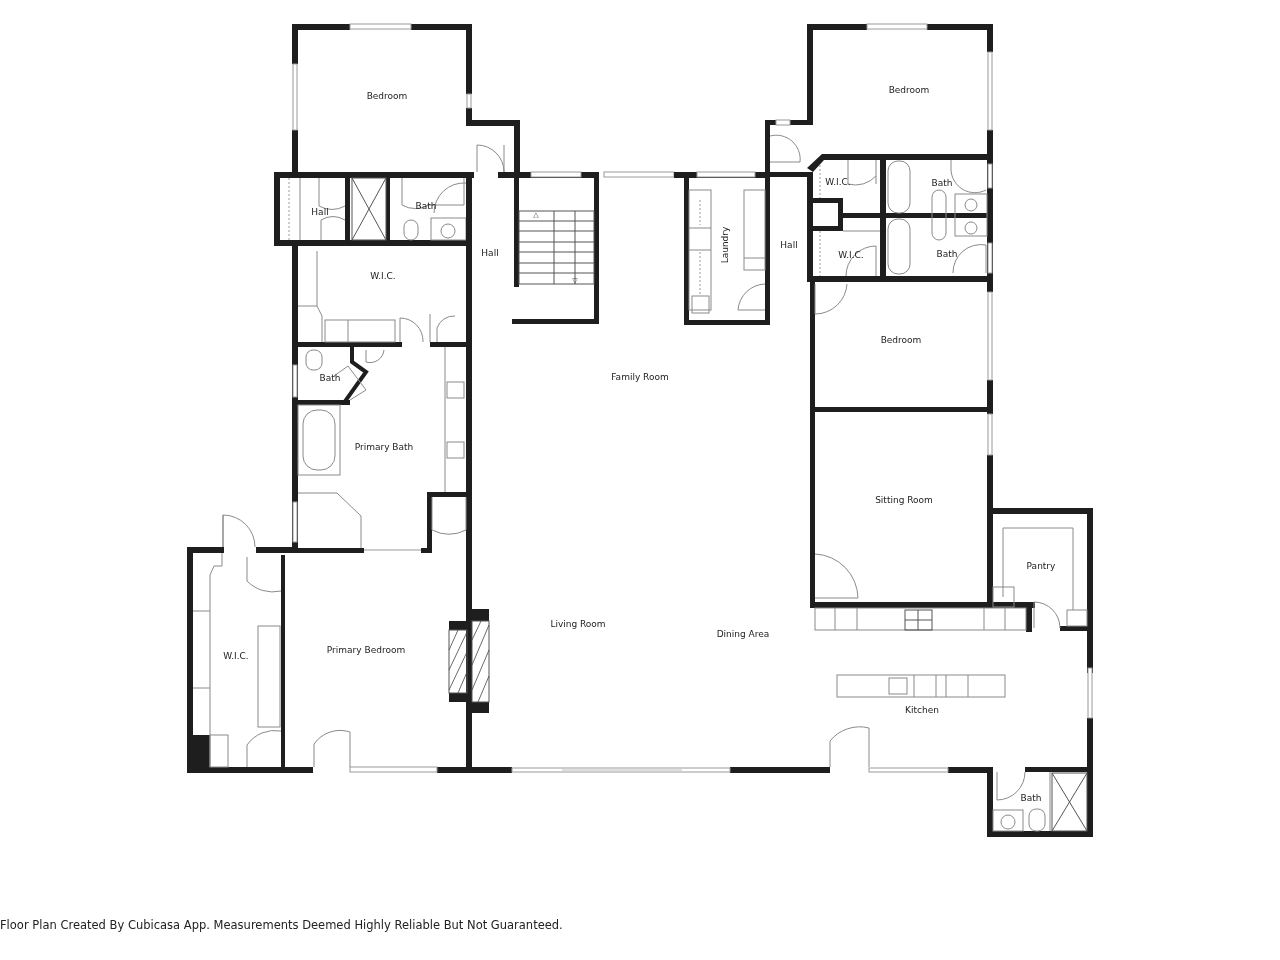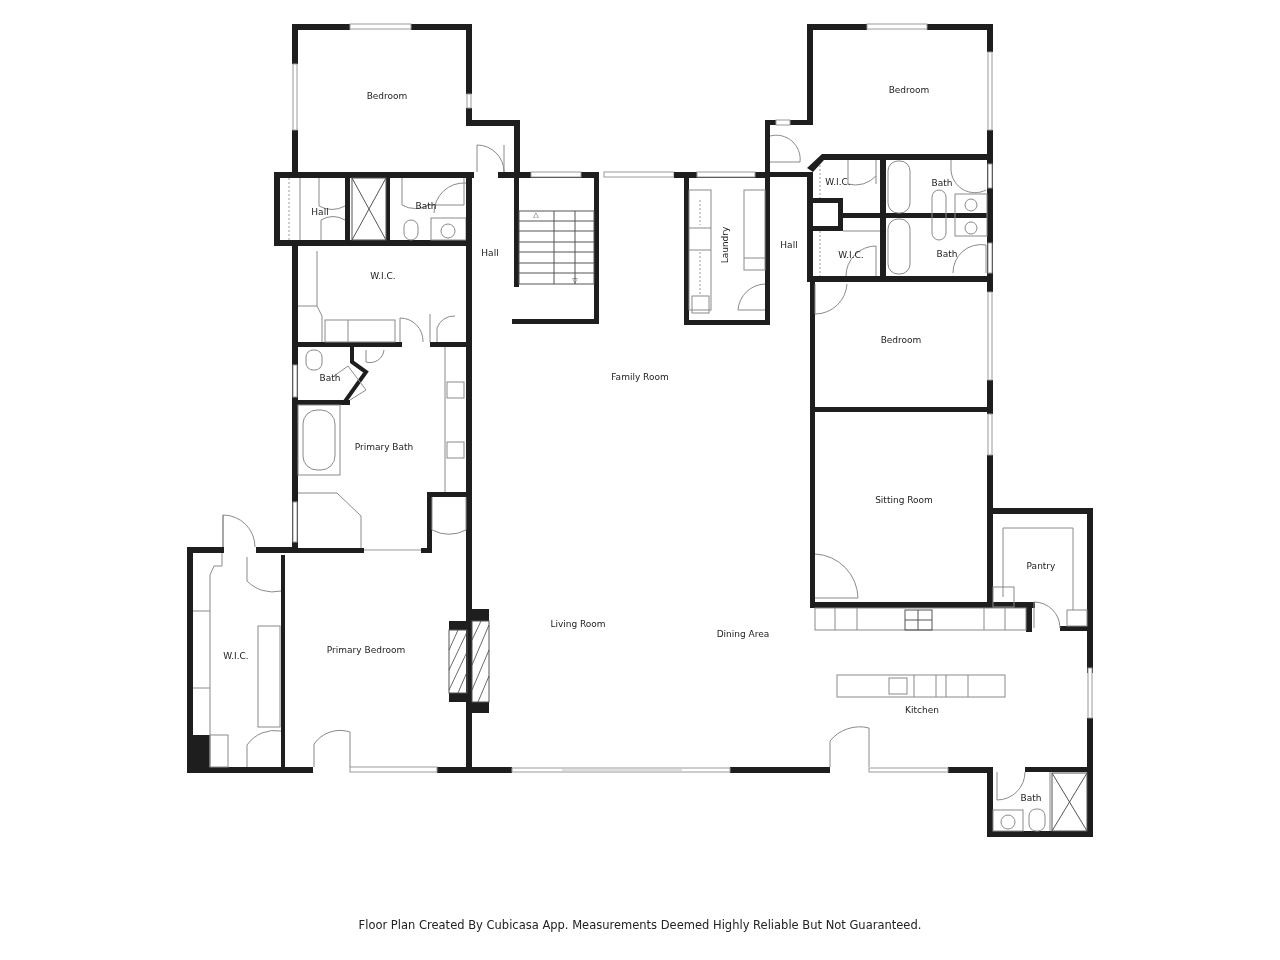--- a/index.html
+++ b/index.html
@@ -6,21 +6,21 @@
     body { width: 1280px; height: 960px; overflow: hidden; position: relative; font-family: "DejaVu Sans", sans-serif; }
     #plan { position: absolute; left: 0; top: 0; width: 1280px; height: 960px; }
     .w { fill: #1e1e1e; }
     .ww { stroke: #1e1e1e; stroke-width: 4; fill: none; stroke-linecap: square; }
     .win { fill: #ffffff; stroke: #9a9a9a; stroke-width: 1; }
     .thin { stroke: #8a8a8a; stroke-width: 1; fill: none; }
     .thin2 { stroke: #555; stroke-width: 1; fill: none; }
     .dash { stroke: #9a9a9a; stroke-width: 1; fill: none; stroke-dasharray: 2 2; }
     .hatch { stroke: #444; stroke-width: 0.8; }
     .lbl { font-family: "DejaVu Sans", sans-serif; font-size: 9px; fill: #222; text-anchor: middle; }
-    .footer { position: absolute; left: 0; top: 918px; width: 1280px; text-align: center; font-family: "DejaVu Sans", sans-serif; font-size: 11.5px; color: #222; }
+    .footer { position: absolute; left: 0; top: 918px; width: 1280px; text-align: left; font-family: "DejaVu Sans", sans-serif; font-size: 11.5px; color: #222; }
   </style>
 </head>
 <body>
 
 <svg id="plan" viewBox="0 0 1280 960" xmlns="http://www.w3.org/2000/svg">
 
   <g>
     <rect class="w" x="292" y="24" width="58" height="6"></rect>
     <rect class="w" x="411" y="24" width="61" height="6"></rect>
     <rect class="w" x="292" y="24" width="6" height="40"></rect>

